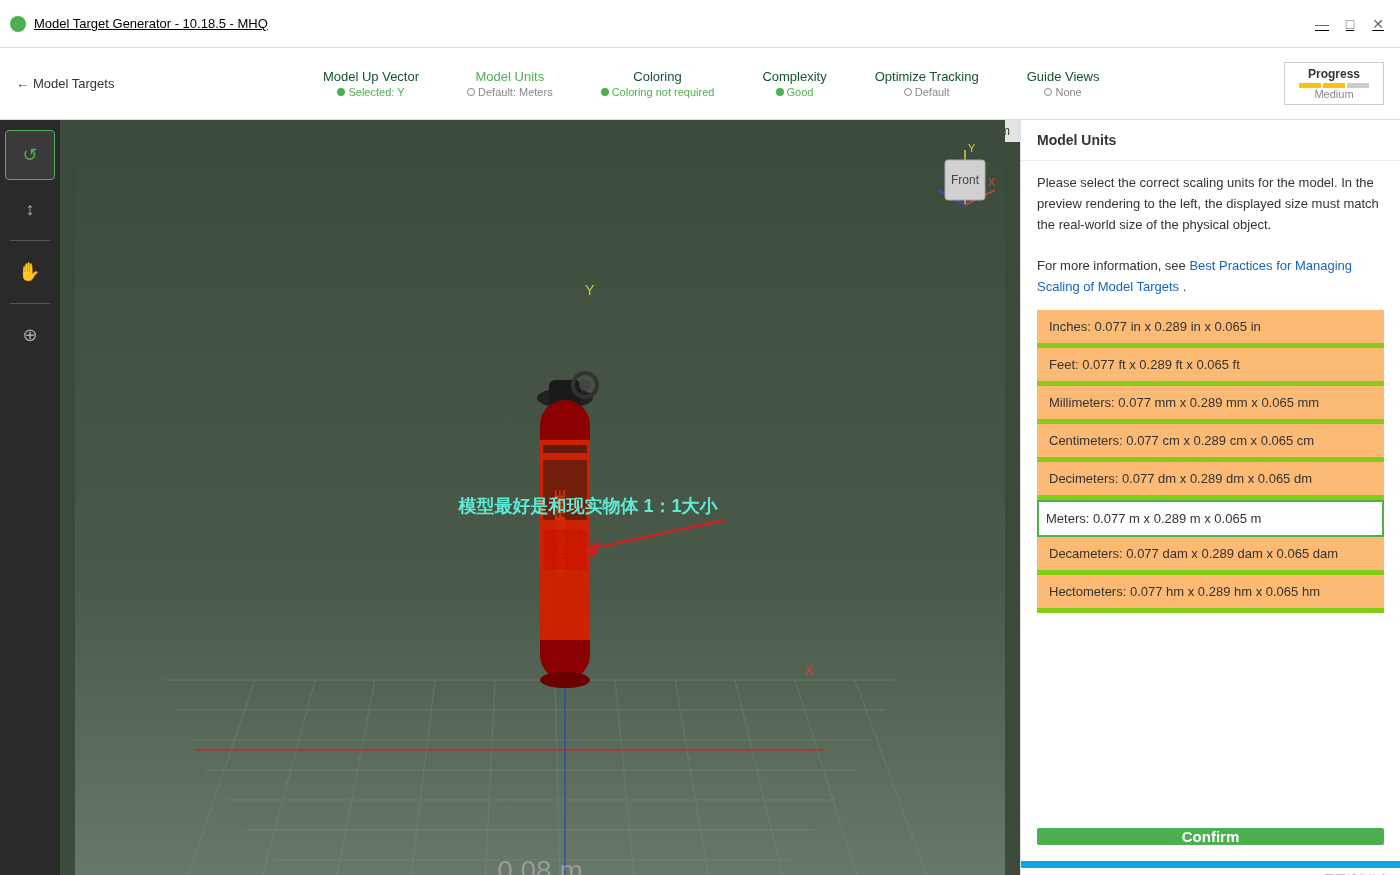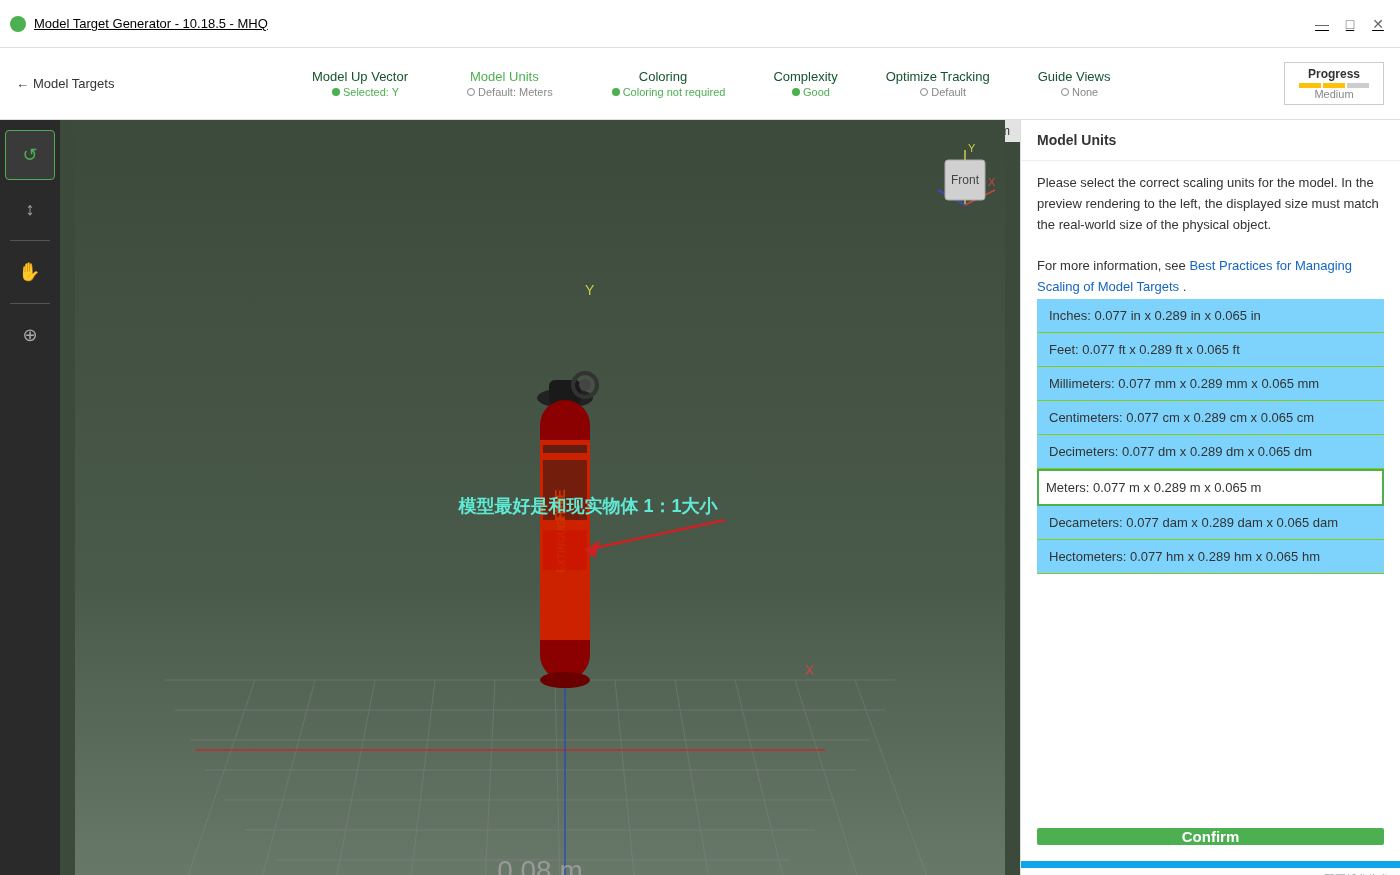--- a/index.html
+++ b/index.html
@@ -22,21 +22,21 @@
       width: 100%; height: 72px; background: #ffffff;
       display: flex; align-items: center;
       border-bottom: 1px solid #ddd; padding: 0 16px;
       position: relative;
     }
     #back-btn { display: flex; align-items: center; gap: 4px; cursor: pointer; color: #333; font-size: 13px; margin-right: 24px; white-space: nowrap; }
     #nav-steps { display: flex; align-items: center; gap: 0; flex: 1; justify-content: center; }
     .nav-step { display: flex; flex-direction: column; align-items: center; padding: 0 24px; cursor: pointer; }
     .nav-step-label { font-size: 13px; color: #14532d; font-weight: 500; }
     .nav-step-label.active { color: #4caf50; }
-    .nav-step-sublabel { font-size: 11px; color: #4caf50; margin-top: 2px; display: flex; align-items: center; gap: 3px; margin-left: 11px; }
+    .nav-step-sublabel { font-size: 11px; color: #4caf50; margin-top: 2px; display: flex; align-items: center; gap: 3px; }
     .nav-step-sublabel.gray { color: #888; }
     .dot { width: 8px; height: 8px; border-radius: 50%; display: inline-block; }
     .dot.green { background: #4caf50; }
     .dot.gray { background: #888; border: 1px solid #888; background: none; }
     #progress-box {
       border: 1px solid #ccc; padding: 4px 10px; display: flex; flex-direction: column; align-items: center;
       min-width: 100px;
     }
     #progress-label { font-size: 12px; font-weight: bold; color: #333; }
     #progress-sub { font-size: 11px; color: #888; display: flex; align-items: center; gap: 3px; }
@@ -89,26 +89,26 @@
       width: 380px; background: #ffffff; display: flex; flex-direction: column;
       border-left: 1px solid #ddd;
     }
     #panel-title {
       padding: 12px 16px; font-size: 14px; font-weight: 600; color: #333;
       border-bottom: 1px solid #eee;
     }
     #panel-content {
       flex: 1; overflow-y: auto; padding: 12px 16px;
     }
-    #panel-description { color: #333; font-size: 13px; line-height: 1.6; margin-bottom: 1px; }
+    #panel-description { color: #333; font-size: 13px; line-height: 1.6; margin-bottom: 12px; }
     #panel-link { color: #1565c0; text-decoration: none; }
     .unit-row {
       padding: 9px 12px; font-size: 13px; color: #333;
-      border-bottom: 1px solid #84cc16; cursor: pointer;
-      background: #7dd3fc;
+      border-bottom: 5px solid #84cc16; cursor: pointer;
+      background: #fdba74;
     }
     .unit-row.selected { background: #ffffff; border: 2px solid #4caf50; padding-left: 7px; }
     #confirm-btn {
       margin: 12px 16px 16px; padding: 0; background: #4caf50;
       color: white; border: none; font-size: 15px; font-weight: 600;
       cursor: pointer; border-radius: 2px;
     }
     #csdn-watermark {
       text-align: right; padding: 4px 10px; font-size: 11px; color: #888;
       border-top: 7px solid #0ea5e9;

